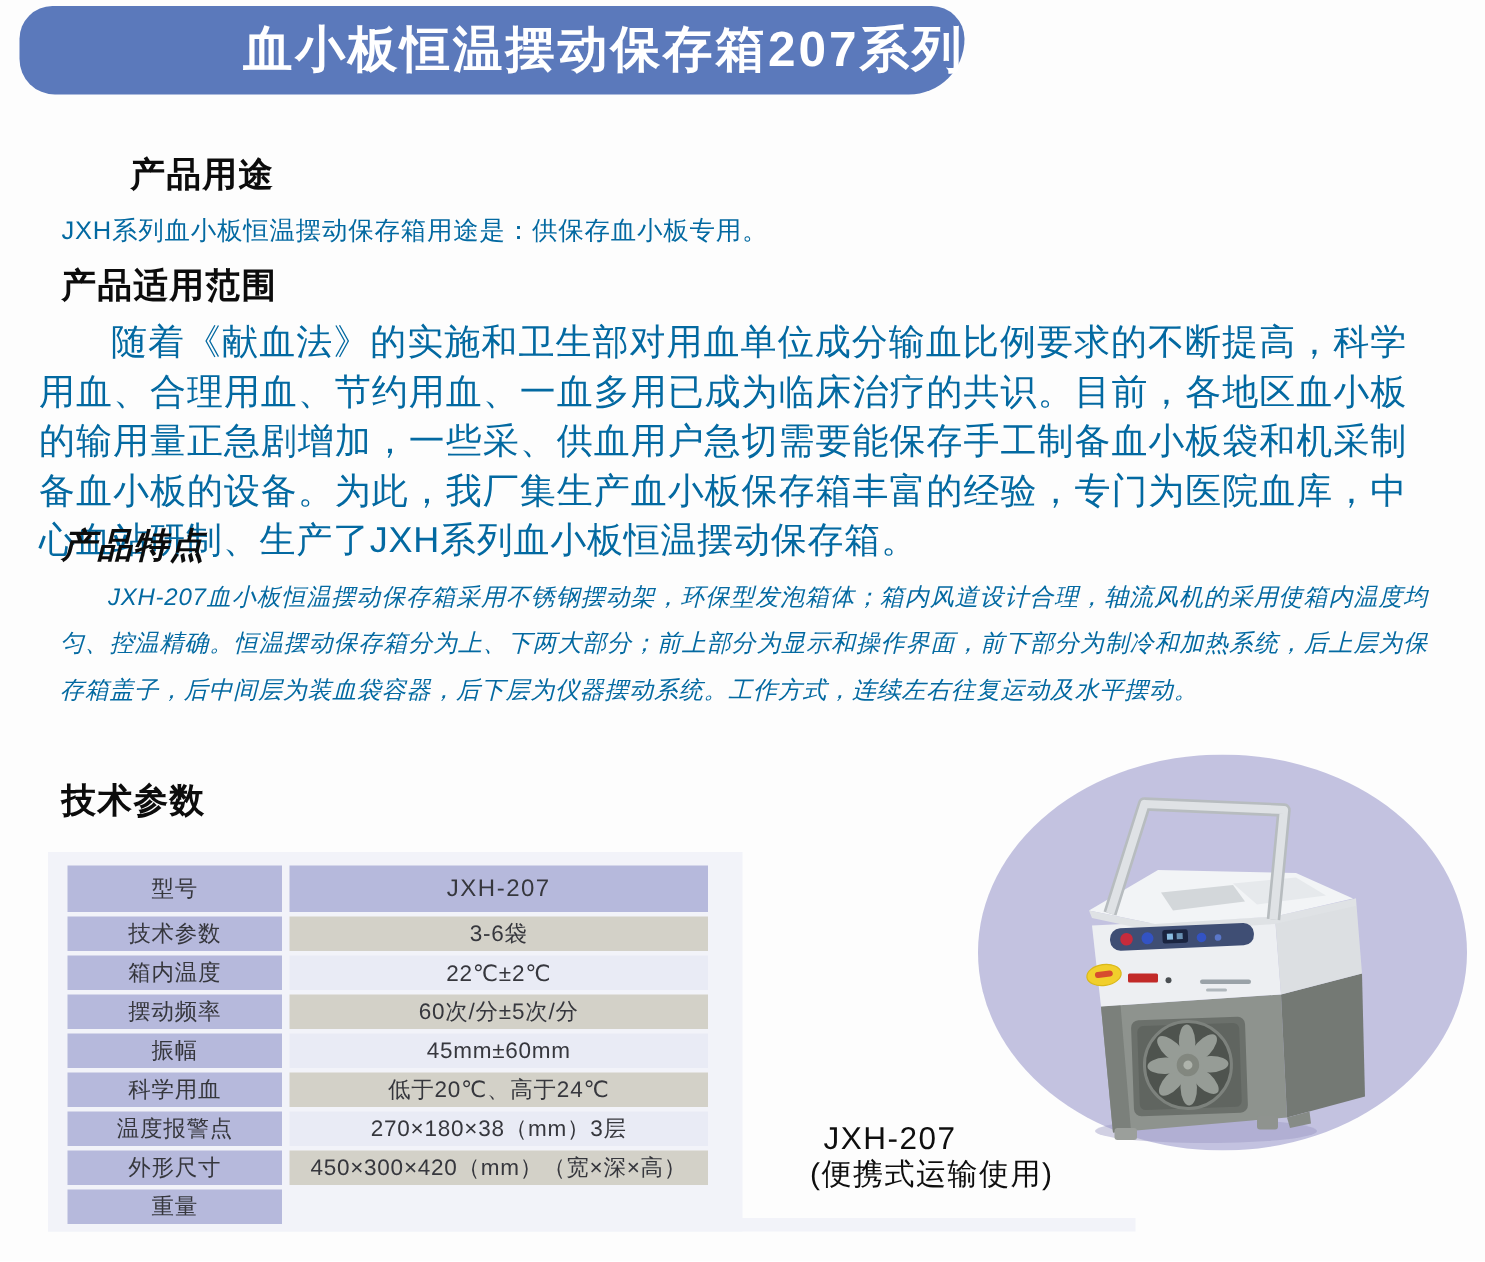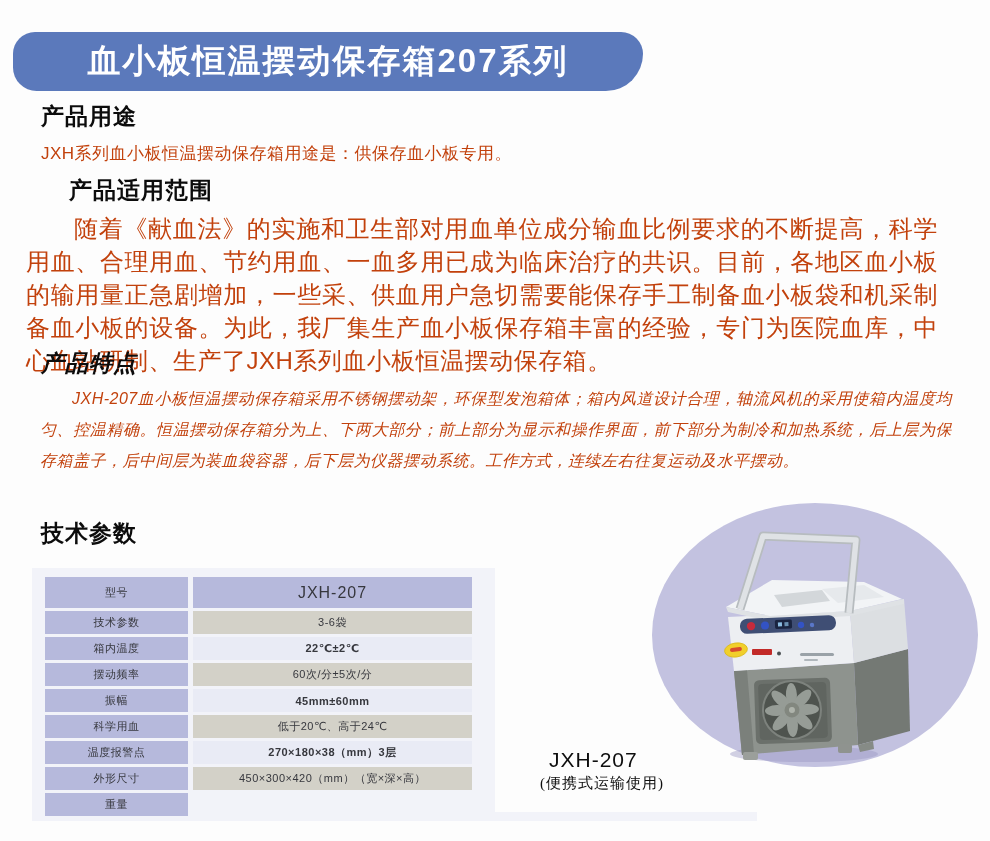--- a/index.html
+++ b/index.html
@@ -1,56 +1,56 @@
 <!DOCTYPE html>
 <html><head>
 <meta charset="utf-8">
 <style>
   html,body{margin:0;padding:0;background:#ffffff;}
   .page{position:relative;width:990px;height:841px;background:#fdfdfd;overflow:hidden;
         font-family:"Liberation Sans","DejaVu Sans",sans-serif;color:#111;}
 
   
   .banner{position:absolute;left:13px;top:4px;width:630px;height:59px;background:#5b79bb;
-          border-radius:26px 26px 44px 28px;display:flex;align-items:center;justify-content:center;margin-top:28px;}
+          border-radius:26px 26px 44px 28px;display:flex;align-items:center;justify-content:flex-end;}
   .banner-title{color:#ffffff;font-size:33px;font-weight:bold;letter-spacing:2px;white-space:nowrap;}
 
   
   .h2{position:absolute;left:41px;font-size:23px;font-weight:bold;color:#0c0c0c;letter-spacing:1px;}
-  #h-usage{top:101px;}
-  #h-scope{top:175px;margin-left:28px;}
+  #h-usage{top:101px;margin-left:46px;}
+  #h-scope{top:175px;}
   #h-features{top:348px;font-style:italic;}
   #h-specs{top:518px;}
 
   
-  .para{position:absolute;color:#c2410c;}
+  .para{position:absolute;color:#0369a1;}
   #p-usage{left:41px;top:142px;font-size:17px;letter-spacing:0.5px;}
   #p-scope{left:26px;top:212px;width:912px;font-size:24px;line-height:33px;
            text-align:justify;text-indent:2em;letter-spacing:0.5px;}
   #p-features{left:40px;top:383px;width:912px;font-size:16px;line-height:31px;
            text-align:justify;text-indent:2em;letter-spacing:0.5px;font-style:italic;}
 
   
   .table-panel{position:absolute;left:32px;top:568px;width:463px;height:253px;background:#f2f3f9;}
   .table-strip{position:absolute;left:32px;top:812px;width:725px;height:9px;background:#f2f3f9;}
   .spec-table{position:absolute;left:45px;top:577px;display:grid;
               grid-template-columns:143px 279px;grid-template-rows:31px repeat(8,23px);
               column-gap:5px;row-gap:3px;}
-  .cell{display:flex;align-items:center;justify-content:center;font-size:11px;color:#36373d;
+  .cell{display:flex;align-items:center;justify-content:center;font-size:15px;color:#36373d;
         letter-spacing:0.5px;white-space:nowrap;}
   .cell.lav{background:#b6b9dc;}
   .cell.beige{background:#d3d1c8;}
-  .cell.light{background:#e9ebf5;font-weight:bold;}
+  .cell.light{background:#e9ebf5;}
   .cell.model{font-size:16px;letter-spacing:1px;}
 
   
   .photo-wrap{position:absolute;left:652px;top:503px;width:326px;height:264px;}
   .caption{position:absolute;left:540px;top:748px;color:#0e0e0e;}
   .caption-model{font-size:21px;letter-spacing:1px;margin-left:9px;line-height:24px;}
-  .caption-note{font-size:15px;letter-spacing:1px;line-height:23px;font-family:Liberation Serif, serif;}
+  .caption-note{font-size:20px;letter-spacing:1px;line-height:23px;}
 </style>
 </head>
 <body>
 
 <div class="page">
 
   <div class="banner">
     <span class="banner-title">血小板恒温摆动保存箱207系列</span>
   </div>
 

